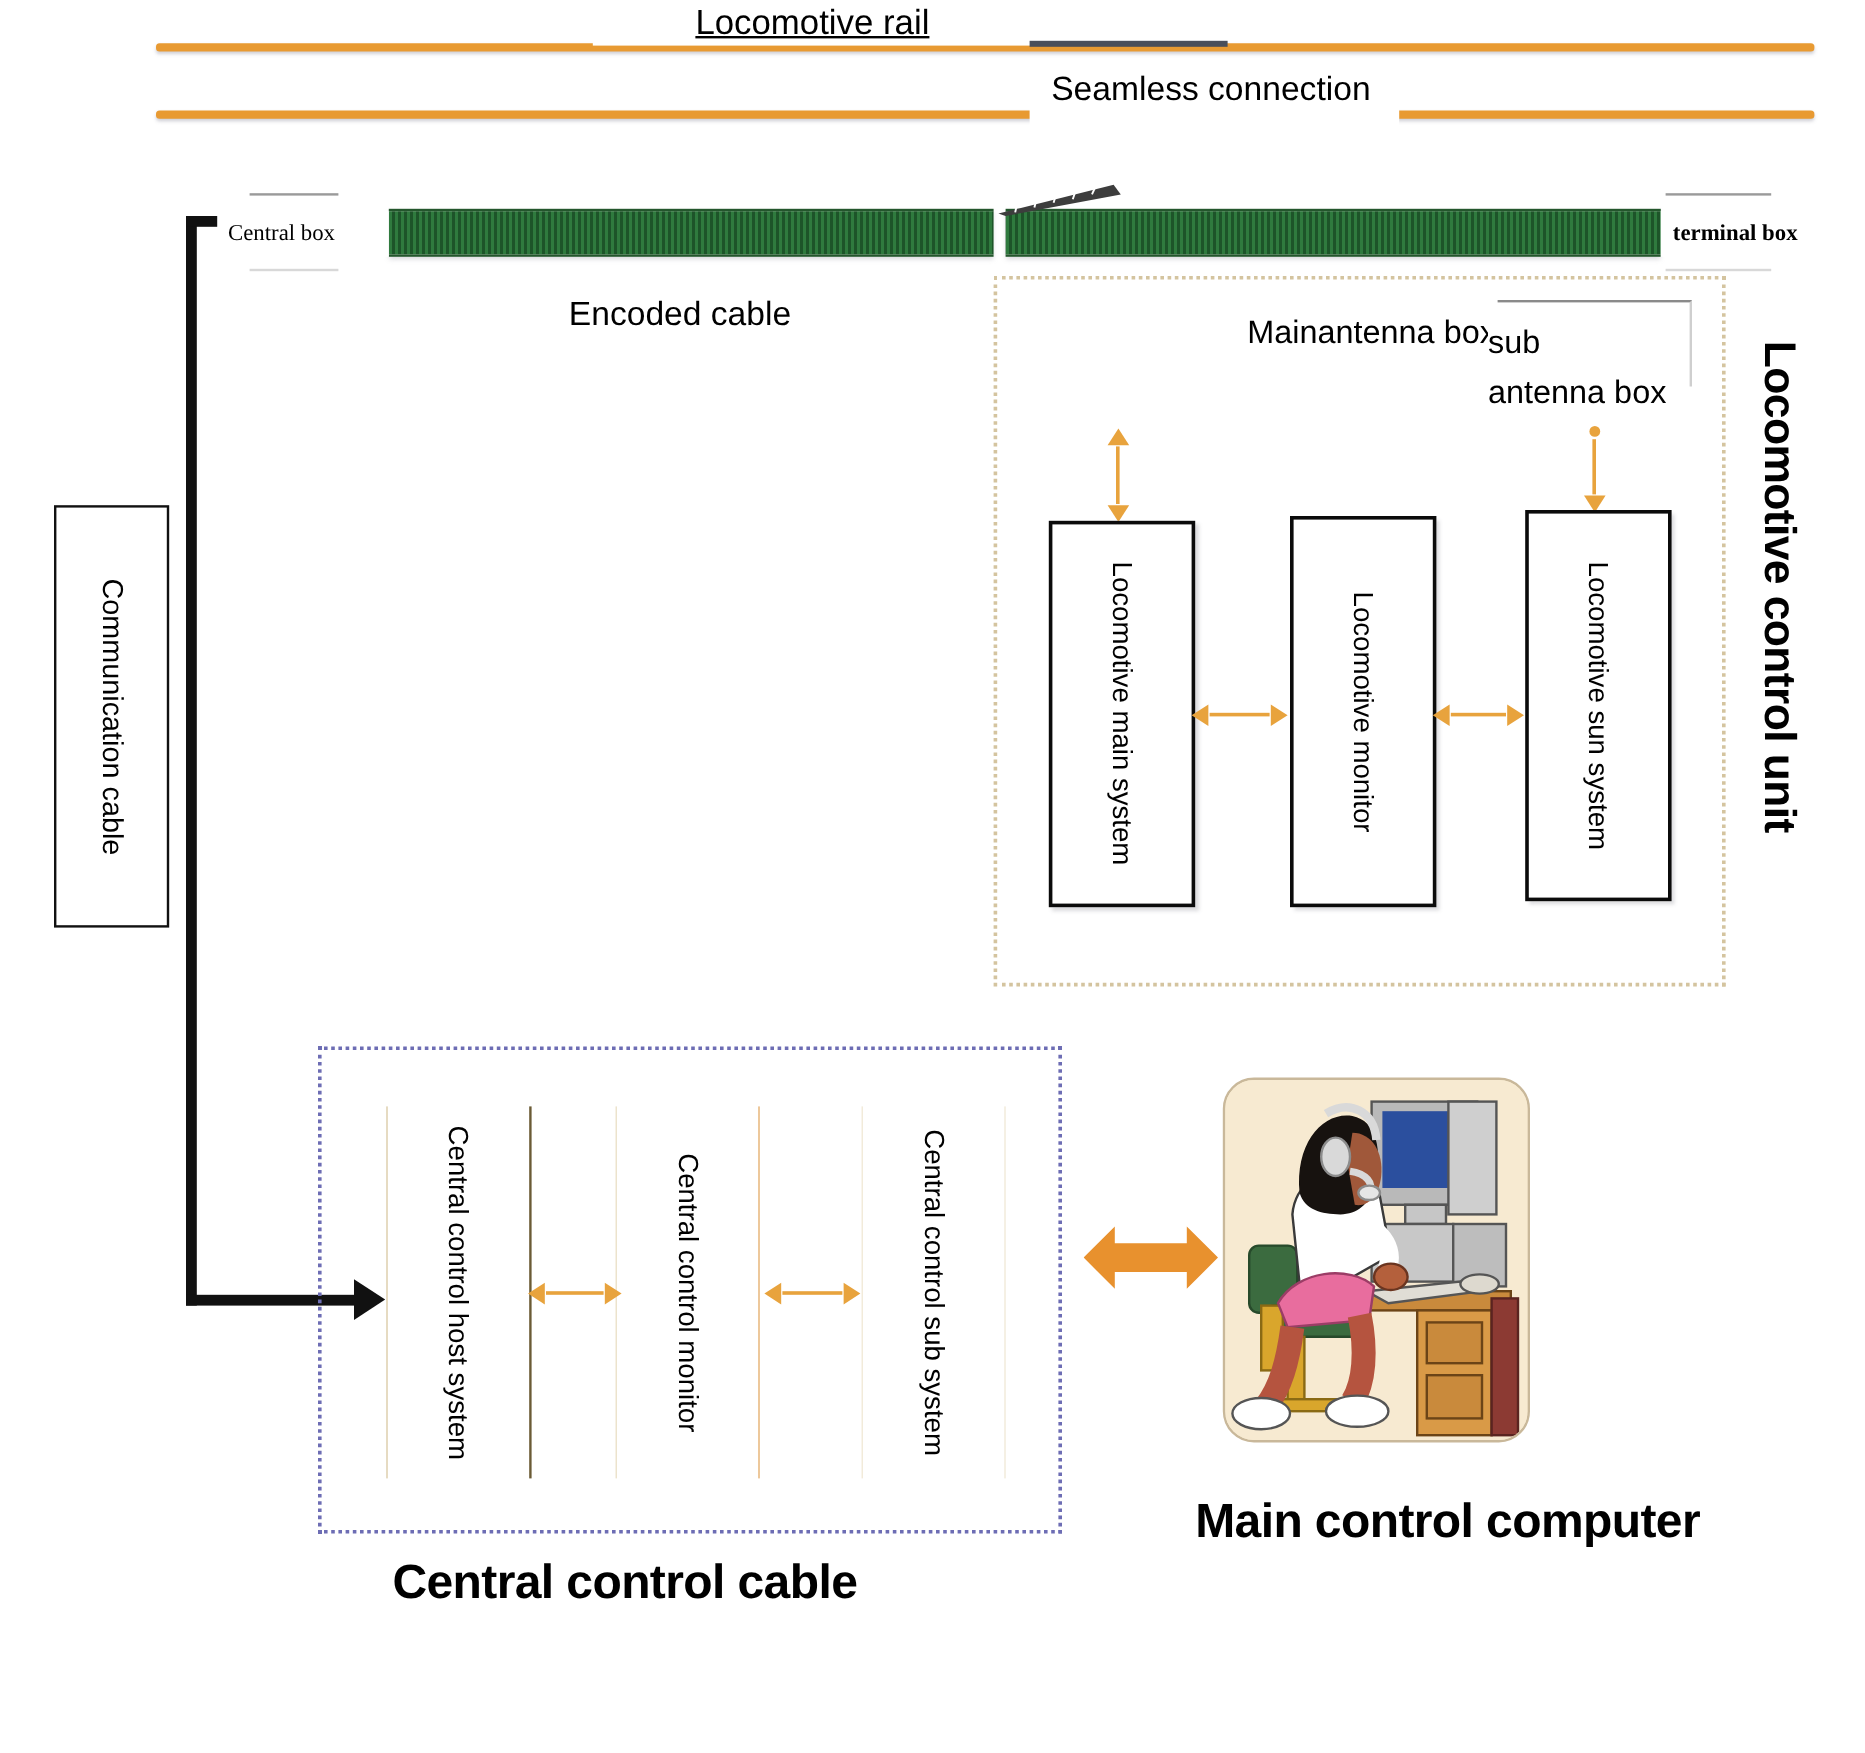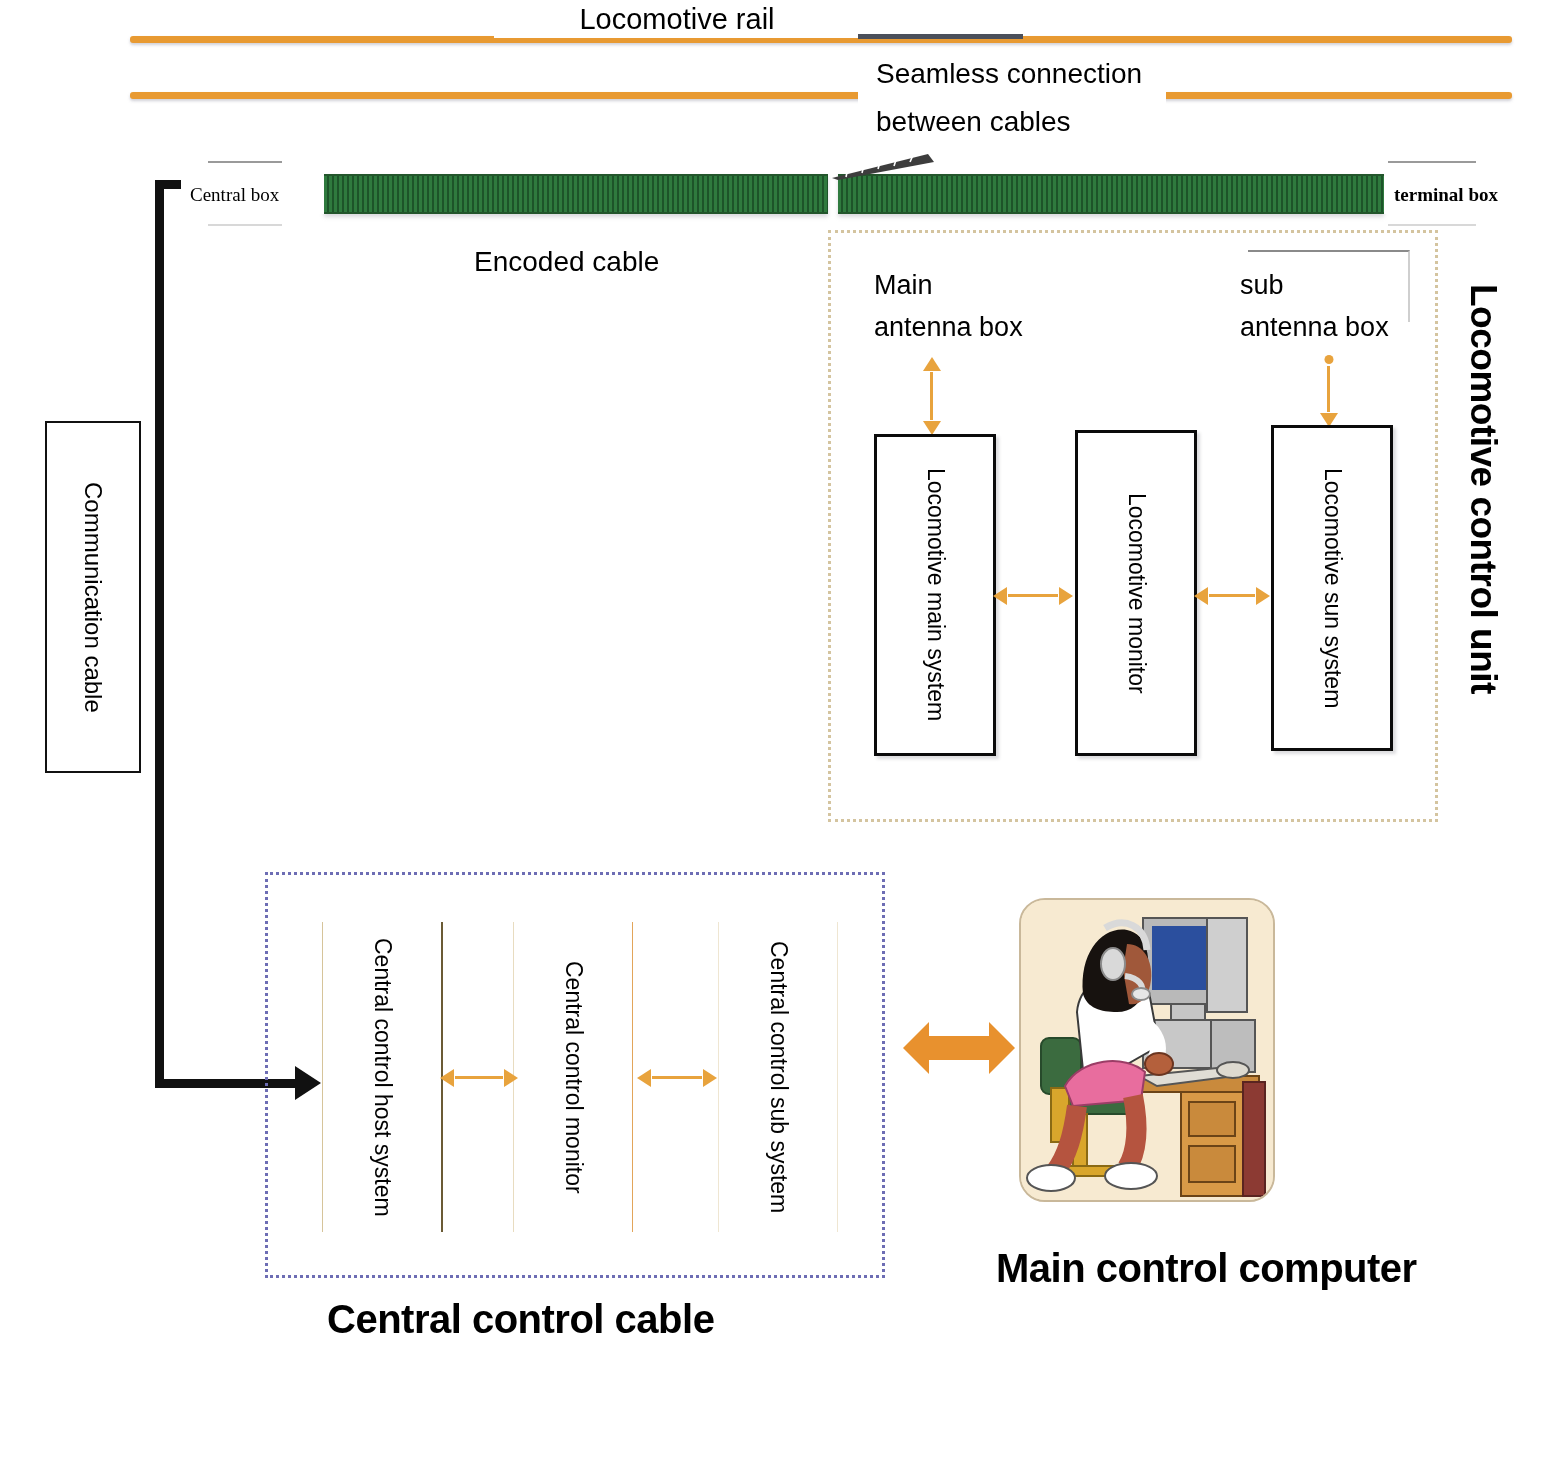--- a/index.html
+++ b/index.html
@@ -70,28 +70,27 @@
   
   .clip-frame{position:absolute;border-radius:26px;overflow:hidden;background:#f6ead0;
               border:2px solid #c9b89a;}
 </style>
 </head>
 <body>
 
 <div class="abs rail" style="left:130px;top:36px;width:1382px;"></div>
 <div class="abs rail" style="left:130px;top:92px;width:1382px;"></div>
 
-<div class="abs plate" style="left:494px;top:0px;width:366px;height:38px;justify-content:center;">
+<div class="abs plate" style="left:494px;top:0px;width:366px;height:38px;justify-content:center;text-decoration:underline;">
   <span style="font-size:29px;">Locomotive rail</span>
 </div>
 
 <div class="abs plate" style="left:858px;top:50px;width:308px;height:110px;flex-direction:column;
             align-items:flex-start;padding-left:18px;box-sizing:border-box;">
   <span style="font-size:28px;line-height:48px;">Seamless connection</span>
-  <span style="font-size:28px;line-height:48px;">between cables</span>
 </div>
 
 <div class="abs" style="left:858px;top:34px;width:165px;height:5px;background:#4a4f5a;"></div>
 
 <div class="abs cable" style="left:324px;top:174px;width:504px;height:36px;"></div>
 <div class="abs cable" style="left:838px;top:174px;width:546px;height:36px;"></div>
 
 <svg class="abs" style="left:828px;top:150px;width:110px;height:30px;" viewBox="0 0 110 30">
   <polygon points="4,28 100,4 106,12 10,30" fill="#3d3d3d"></polygon>
   <g stroke="#ffffff" stroke-width="1.6">
@@ -122,21 +121,21 @@
   <span class="vtxt" style="font-size:24px;">Communication cable</span>
 </div>
 
 <div class="blk" style="left:155px;top:180px;width:9px;height:908px;"></div>
 <div class="blk" style="left:155px;top:1079px;width:140px;height:9px;"></div>
 <div class="blkhead" style="left:295px;top:1066px;"></div>
 <div class="blk" style="left:155px;top:180px;width:26px;height:9px;"></div>
 
 <div class="abs dot-tan" style="left:828px;top:230px;width:604px;height:586px;"></div>
 
-<div class="abs plate" style="left:856px;top:256px;width:556px;height:100px;flex-direction:column;
+<div class="abs plate" style="left:856px;top:256px;width:556px;height:100px;flex-direction:row;
             align-items:flex-start;justify-content:center;padding-left:18px;box-sizing:border-box;">
   <span style="font-size:27px;line-height:42px;">Main</span>
   <span style="font-size:27px;line-height:42px;">antenna box</span>
 </div>
 <div class="abs" style="left:1240px;top:256px;width:172px;height:100px;display:flex;flex-direction:column;
             align-items:flex-start;justify-content:center;background:#fff;">
   <span style="font-size:27px;line-height:42px;">sub</span>
   <span style="font-size:27px;line-height:42px;">antenna box</span>
 </div>
 <div class="abs" style="left:1248px;top:250px;width:160px;height:70px;border-top:2px solid #8a8a8a;

